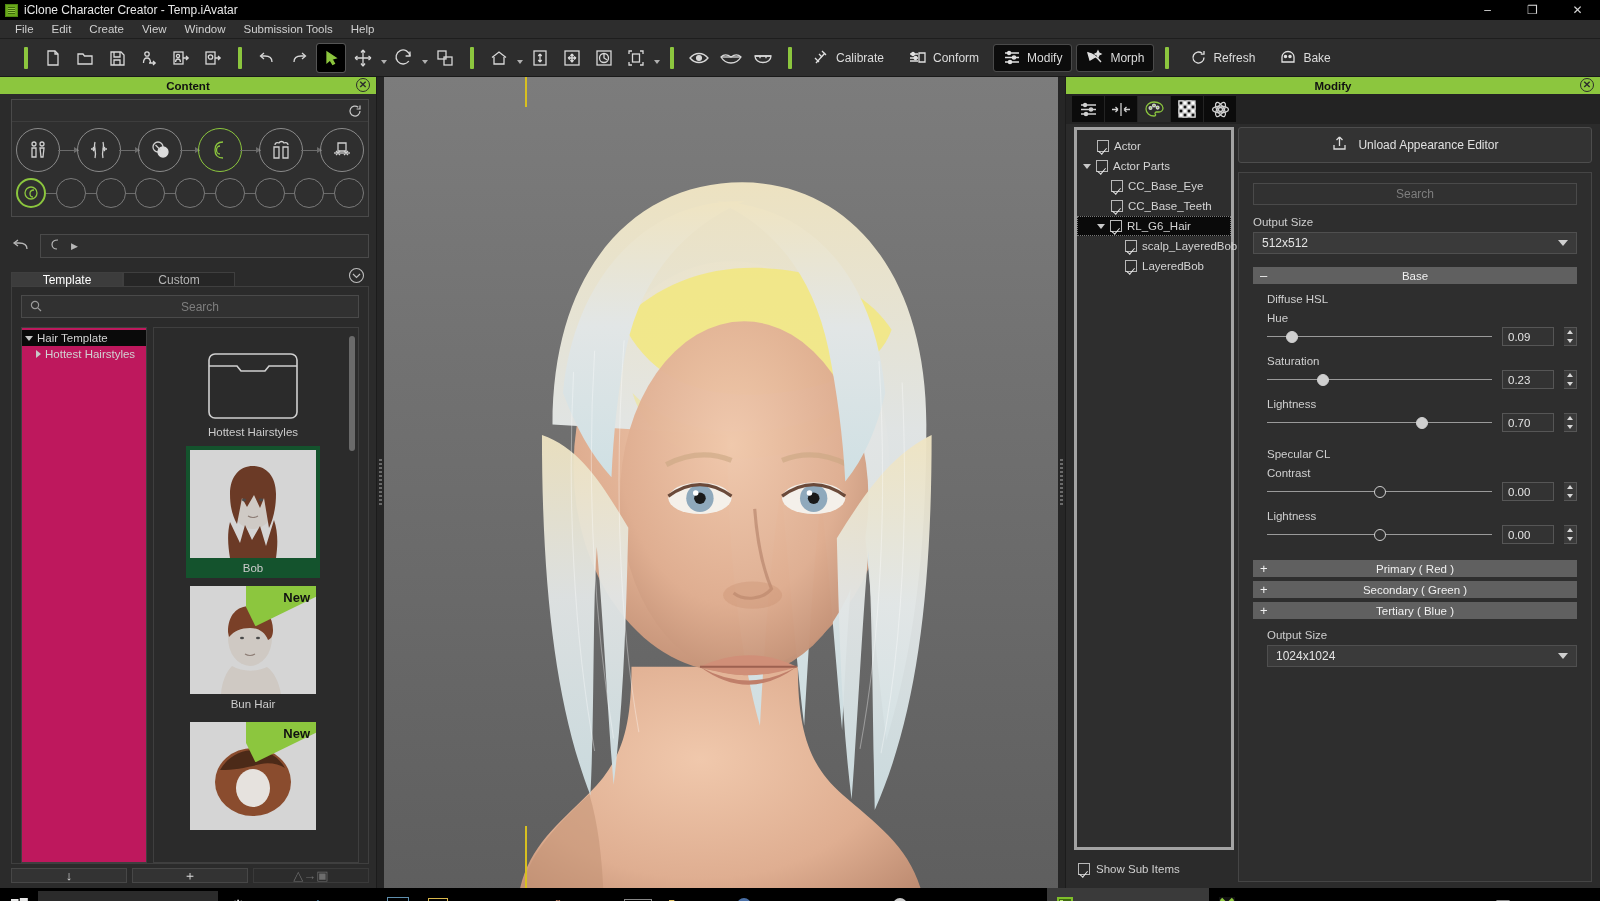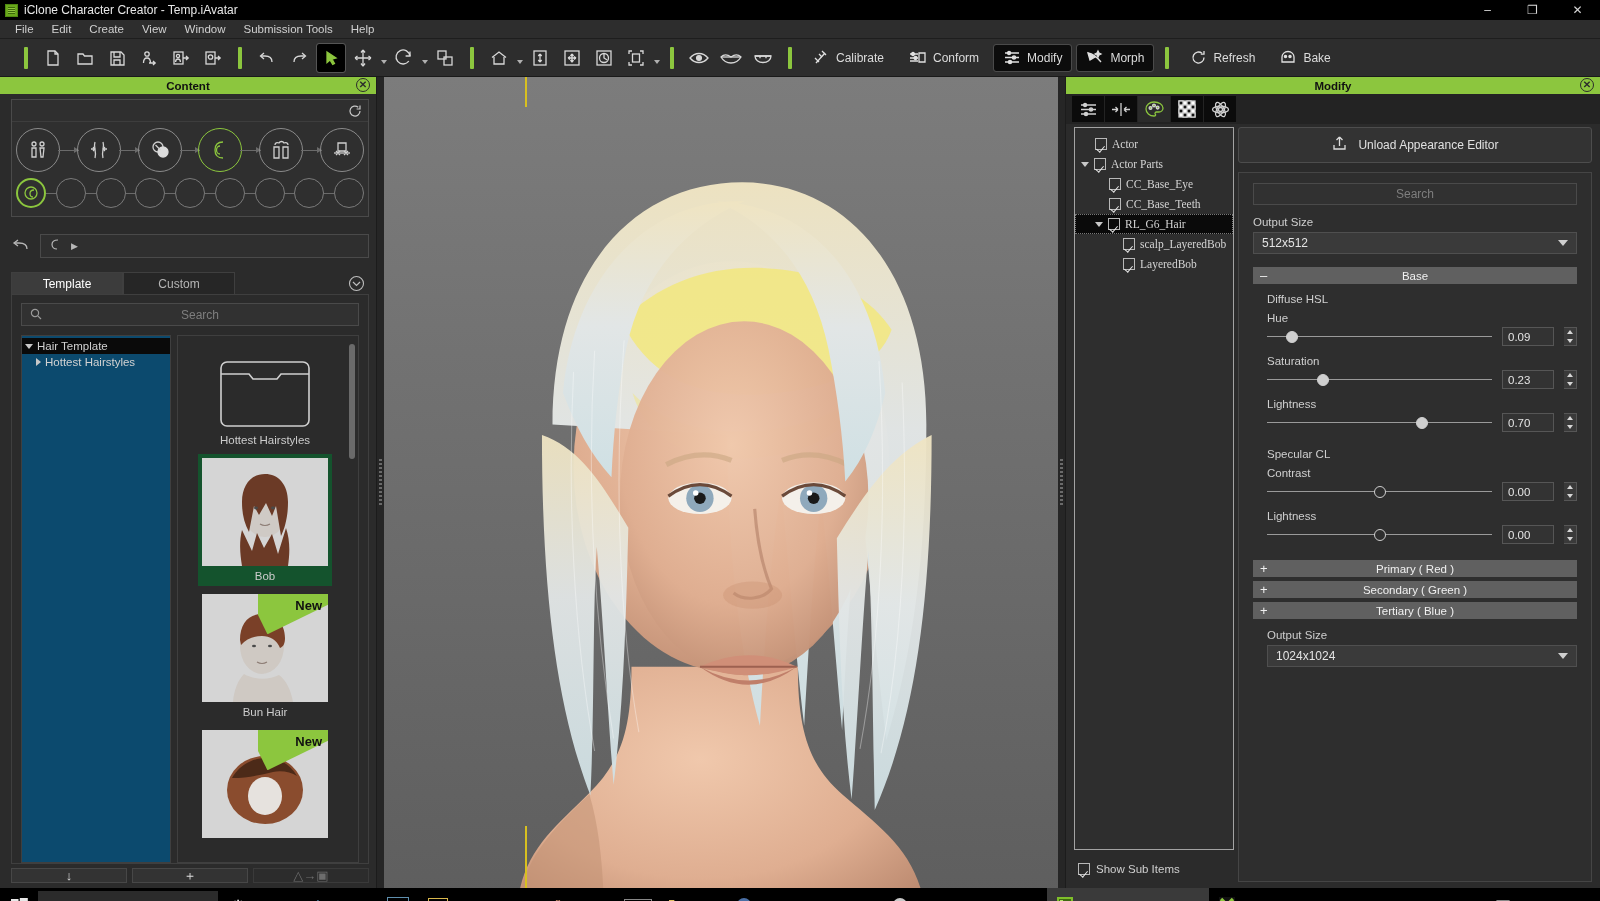--- a/index.html
+++ b/index.html
@@ -75,36 +75,36 @@
   .sub-bub.active svg{stroke:#8cc63e;}
   .sub-bub svg{stroke:#cfcfcf;fill:none;stroke-width:1.3;}
   .sub-link{flex:1;height:1px;background:#6a6a6a;}
 
   .bc-row { display:flex; align-items:center; gap:9px; margin-top:17px; }
   .bc-back { width:20px; height:18px; }
   .bc-field { flex:1; height:24px; border:1px solid #4a4a4a; background:#2f2f2f; display:flex;
      align-items:center; gap:9px; padding:0 8px; }
 
   .tabs { display:flex; align-items:flex-end; margin-top:14px; position:relative; }
-  .tab { width:112px; height:22px; font-size:12px; display:flex; align-items:center;
+  .tab { width:112px; height:14px; font-size:12px; display:flex; align-items:center;
      justify-content:center; background:#262626; color:#b5b5b5; border:1px solid #3f3f3f;
      border-bottom:none; }
   .tab.on { background:#3c3c3c; color:#fff; }
   .tab-expand { position:absolute; right:4px; bottom:2px; width:17px;height:17px;}
 
   .tab-content { flex:1; border:1px solid #3f3f3f; background:#2b2b2b; padding:8px 9px 0 9px;
      display:flex; flex-direction:column; min-height:0;}
   .search-bar { height:23px; border:1px solid #4a4a4a; background:#313131; display:flex;
      align-items:center; gap:8px; padding:0 8px; }
   .search-bar input { background:transparent; border:none; outline:none; color:#c9c9c9;
      font-size:12px; font-family:"Liberation Sans",sans-serif; width:100%;text-align:center;}
   .search-bar input::placeholder{color:#7e7e7e;}
 
   .browser { flex:1; display:flex; gap:6px; margin-top:9px; min-height:0; }
-  .tree-col { width:150px; border:1px solid #3f3f3f; background:#0c4a6e; padding-top:2px;}
+  .tree-col { width:126px; border:1px solid #3f3f3f; background:#be185d; padding-top:2px;}
   .tree-node { font-size:11.5px; padding:2px 3px; display:flex; align-items:center; gap:4px;
      color:#d2d2d2; white-space:nowrap;}
   .tree-node.sel { background:#0a0a0a; }
   .tri { width:0;height:0;flex:none; }
   .tri.down{border-left:4px solid transparent;border-right:4px solid transparent;border-top:5px solid #c8c8c8;}
   .tri.right{border-top:4px solid transparent;border-bottom:4px solid transparent;border-left:5px solid #c8c8c8;}
 
   .thumb-col { flex:1; border:1px solid #3f3f3f; background:#2b2b2b; position:relative;
      overflow:hidden; padding:6px 0 0 0;}
   .thumb-scroll { padding:0 14px 0 8px; }
@@ -141,21 +141,21 @@
   
   .right-panel { width:535px; background:#2b2b2b; display:flex; flex-direction:column;
      border-left:1px solid #1c1c1c;}
   .rp-tabs { height:30px; background:#232323; display:flex; align-items:center; padding-left:6px; gap:1px;}
   .rp-tab { width:32px; height:26px; display:flex;align-items:center;justify-content:center;
      background:#0b0b0b; }
   .rp-tab.on { background:#2b2b2b;}
   .rp-tab svg{ stroke:#d0d0d0; fill:none; stroke-width:1.3;}
   .rp-body { flex:1; display:flex; min-height:0; }
   .rp-left { width:172px; display:flex; flex-direction:column; padding:3px 4px 6px 8px; min-height:0;}
-  .obj-tree { flex:1; border:1px solid #a3a3a3; background:#2e2e2e; padding:6px 0; min-height:0;font-family:Liberation Serif, serif;}
+  .obj-tree { flex:1; border:3px solid #a3a3a3; background:#2e2e2e; padding:6px 0; min-height:0;}
   .ot-row { height:20px; display:flex; align-items:center; font-size:11.5px; color:#d4d4d4;
      gap:5px; padding-right:4px; white-space:nowrap;}
   .ot-row.sel { background:#0a0a0a; outline:1px dotted #777; outline-offset:-1px;}
   .cbx { width:12px;height:12px;border:1px solid #b8b8b8; flex:none; position:relative;}
   .cbx::after{content:"";position:absolute;left:2px;top:5px;width:4px;height:7px;
      border:solid #e8e8e8;border-width:0 1.5px 1.5px 0;transform:rotate(40deg);}
   .sub-items { height:26px; display:flex; align-items:center; gap:6px; font-size:11.5px;
      color:#cfcfcf; padding-left:4px; margin-top:6px;}
 
   .rp-right { flex:1; display:flex; flex-direction:column; padding:3px 8px 6px 0; min-height:0;}

